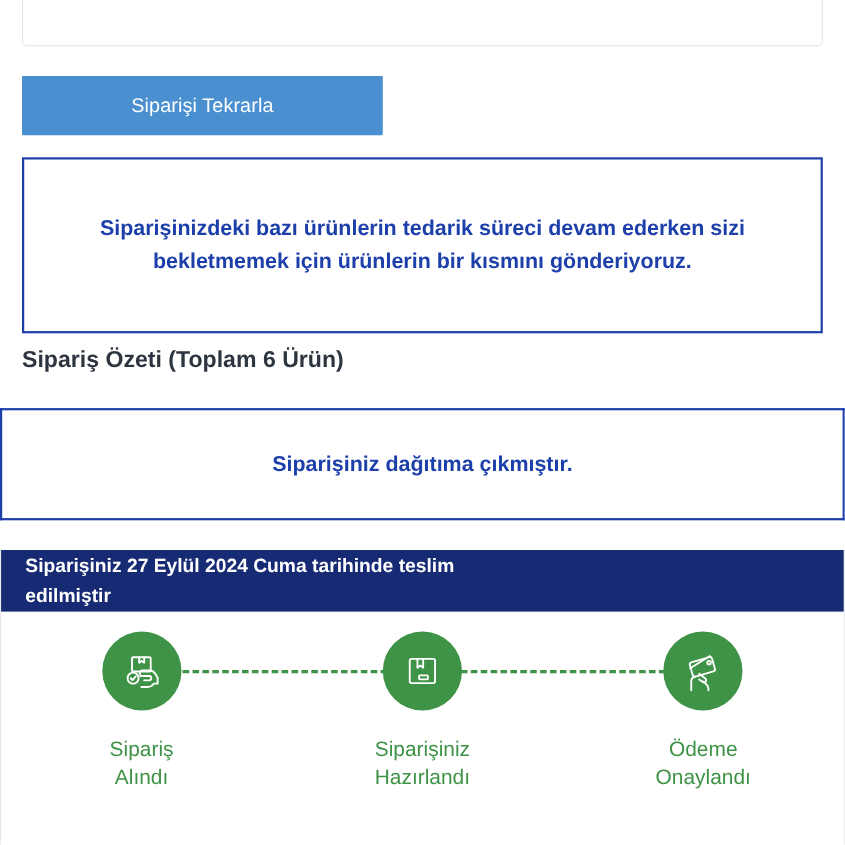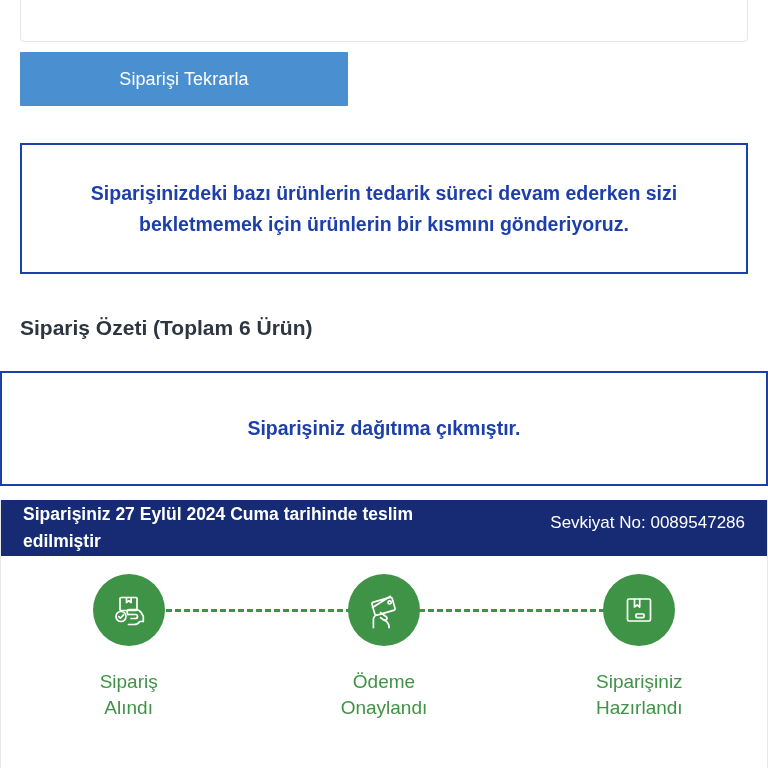--- a/index.html
+++ b/index.html
@@ -23,37 +23,37 @@
     border: 1px solid #e3e6ea;
     border-radius: 4px;
     display: flex;
     align-items: flex-start;
     padding: 6px 22px 0 22px;
   }
 
   
   .repeat-btn {
     position: absolute;
-    left: 20px; top: 52px;
+    left: 20px; top: 69px;
     width: 328px; height: 54px;
     background: #4a90d0;
     border: none;
     color: #ffffff;
     font-family: "Liberation Sans", sans-serif;
     font-size: 18px;
     letter-spacing: .1px;
     cursor: pointer;
     border-radius: 1px;
   }
 
   
   .notice {
     position: absolute;
     left: 20px; top: 143px;
-    width: 728px; height: 131px;
+    width: 728px; height: 160px;
     border: 2px solid #1d3faa;
     background: #ffffff;
     display: flex;
     align-items: center;
     justify-content: center;
     padding: 0 22px;
   }
   .notice-text {
     color: #1d3faa;
     font-size: 19.5px;
@@ -69,21 +69,21 @@
     left: 20px; top: 316px;
     font-size: 21px;
     font-weight: bold;
     color: #2d3640;
   }
 
   
   .delivery-box {
     position: absolute;
     left: 0; top: 371px;
-    width: 768px; height: 115px;
+    width: 768px; height: 102px;
     border: 2px solid #1d3faa;
     border-left: none; border-right: none;
     background: #ffffff;
     display: flex;
     align-items: center;
     justify-content: center;
   }
   .delivery-box::before,
   .delivery-box::after {
     content: "";
@@ -193,21 +193,20 @@
   <div class="summary-heading">Sipariş Özeti (Toplam 6 Ürün)</div>
 
   <div class="delivery-box">
     <div class="delivery-text">Siparişiniz dağıtıma çıkmıştır.</div>
   </div>
 
   <div class="shipment-panel">
 
     <div class="shipment-header">
       <div class="shipment-title">Siparişiniz 27 Eylül 2024 Cuma tarihinde teslim edilmiştir</div>
-      <div class="shipment-no">Sevkiyat No: 0089547286</div>
     </div>
 
     <div class="steps">
 
       <div class="connector c1"></div>
       <div class="connector c2"></div>
 
       <div class="step">
         <div class="step-circle">
           <span>
@@ -224,43 +223,43 @@
           </span>
         </div>
         <div class="step-label">Sipariş
 Alındı</div>
       </div>
 
       <div class="step">
         <div class="step-circle">
           <span>
             <svg width="40" height="40" viewBox="0 0 40 40" fill="none" stroke="#ffffff" stroke-width="1.7" stroke-linecap="round" stroke-linejoin="round">
+              <rect x="8.5" y="9" width="23" height="22" rx="1.6"></rect>
+              <path d="M15.5 9 v8 l2.6-2 2.6 2 V9"></path>
+              <rect x="17" y="24" width="8" height="3.6" rx="0.8"></rect>
+            </svg>
+          </span>
+        </div>
+        <div class="step-label">Siparişiniz
+Hazırlandı</div>
+      </div>
+
+      <div class="step">
+        <div class="step-circle">
+          <span>
+            <svg width="40" height="40" viewBox="0 0 40 40" fill="none" stroke="#ffffff" stroke-width="1.7" stroke-linecap="round" stroke-linejoin="round">
               <rect x="9" y="9.5" width="21" height="13.5" rx="2" transform="rotate(-16 19.5 16.2)"></rect>
               <path d="M8.6 14.4 L28.8 8.6" transform="rotate(-16 19.5 16.2)"></path>
               <circle cx="25.6" cy="12.4" r="1.6"></circle>
               <path d="M13 25 c-2.2.6-3.6 2.2-3.6 4.6 v8"></path>
               <path d="M16.6 22.6 l5.6 4.2 a2 2 0 0 1 -2.4 3.2 l-3.2-2.3"></path>
               <path d="M20.4 29.6 c2.6 2 4.2 3.6 4.6 6 v2"></path>
             </svg>
           </span>
         </div>
         <div class="step-label">Ödeme
 Onaylandı</div>
       </div>
 
-      <div class="step">
-        <div class="step-circle">
-          <span>
-            <svg width="40" height="40" viewBox="0 0 40 40" fill="none" stroke="#ffffff" stroke-width="1.7" stroke-linecap="round" stroke-linejoin="round">
-              <rect x="8.5" y="9" width="23" height="22" rx="1.6"></rect>
-              <path d="M15.5 9 v8 l2.6-2 2.6 2 V9"></path>
-              <rect x="17" y="24" width="8" height="3.6" rx="0.8"></rect>
-            </svg>
-          </span>
-        </div>
-        <div class="step-label">Siparişiniz
-Hazırlandı</div>
-      </div>
-
     </div>
   </div>
 
 </div>
 
 </body></html>

